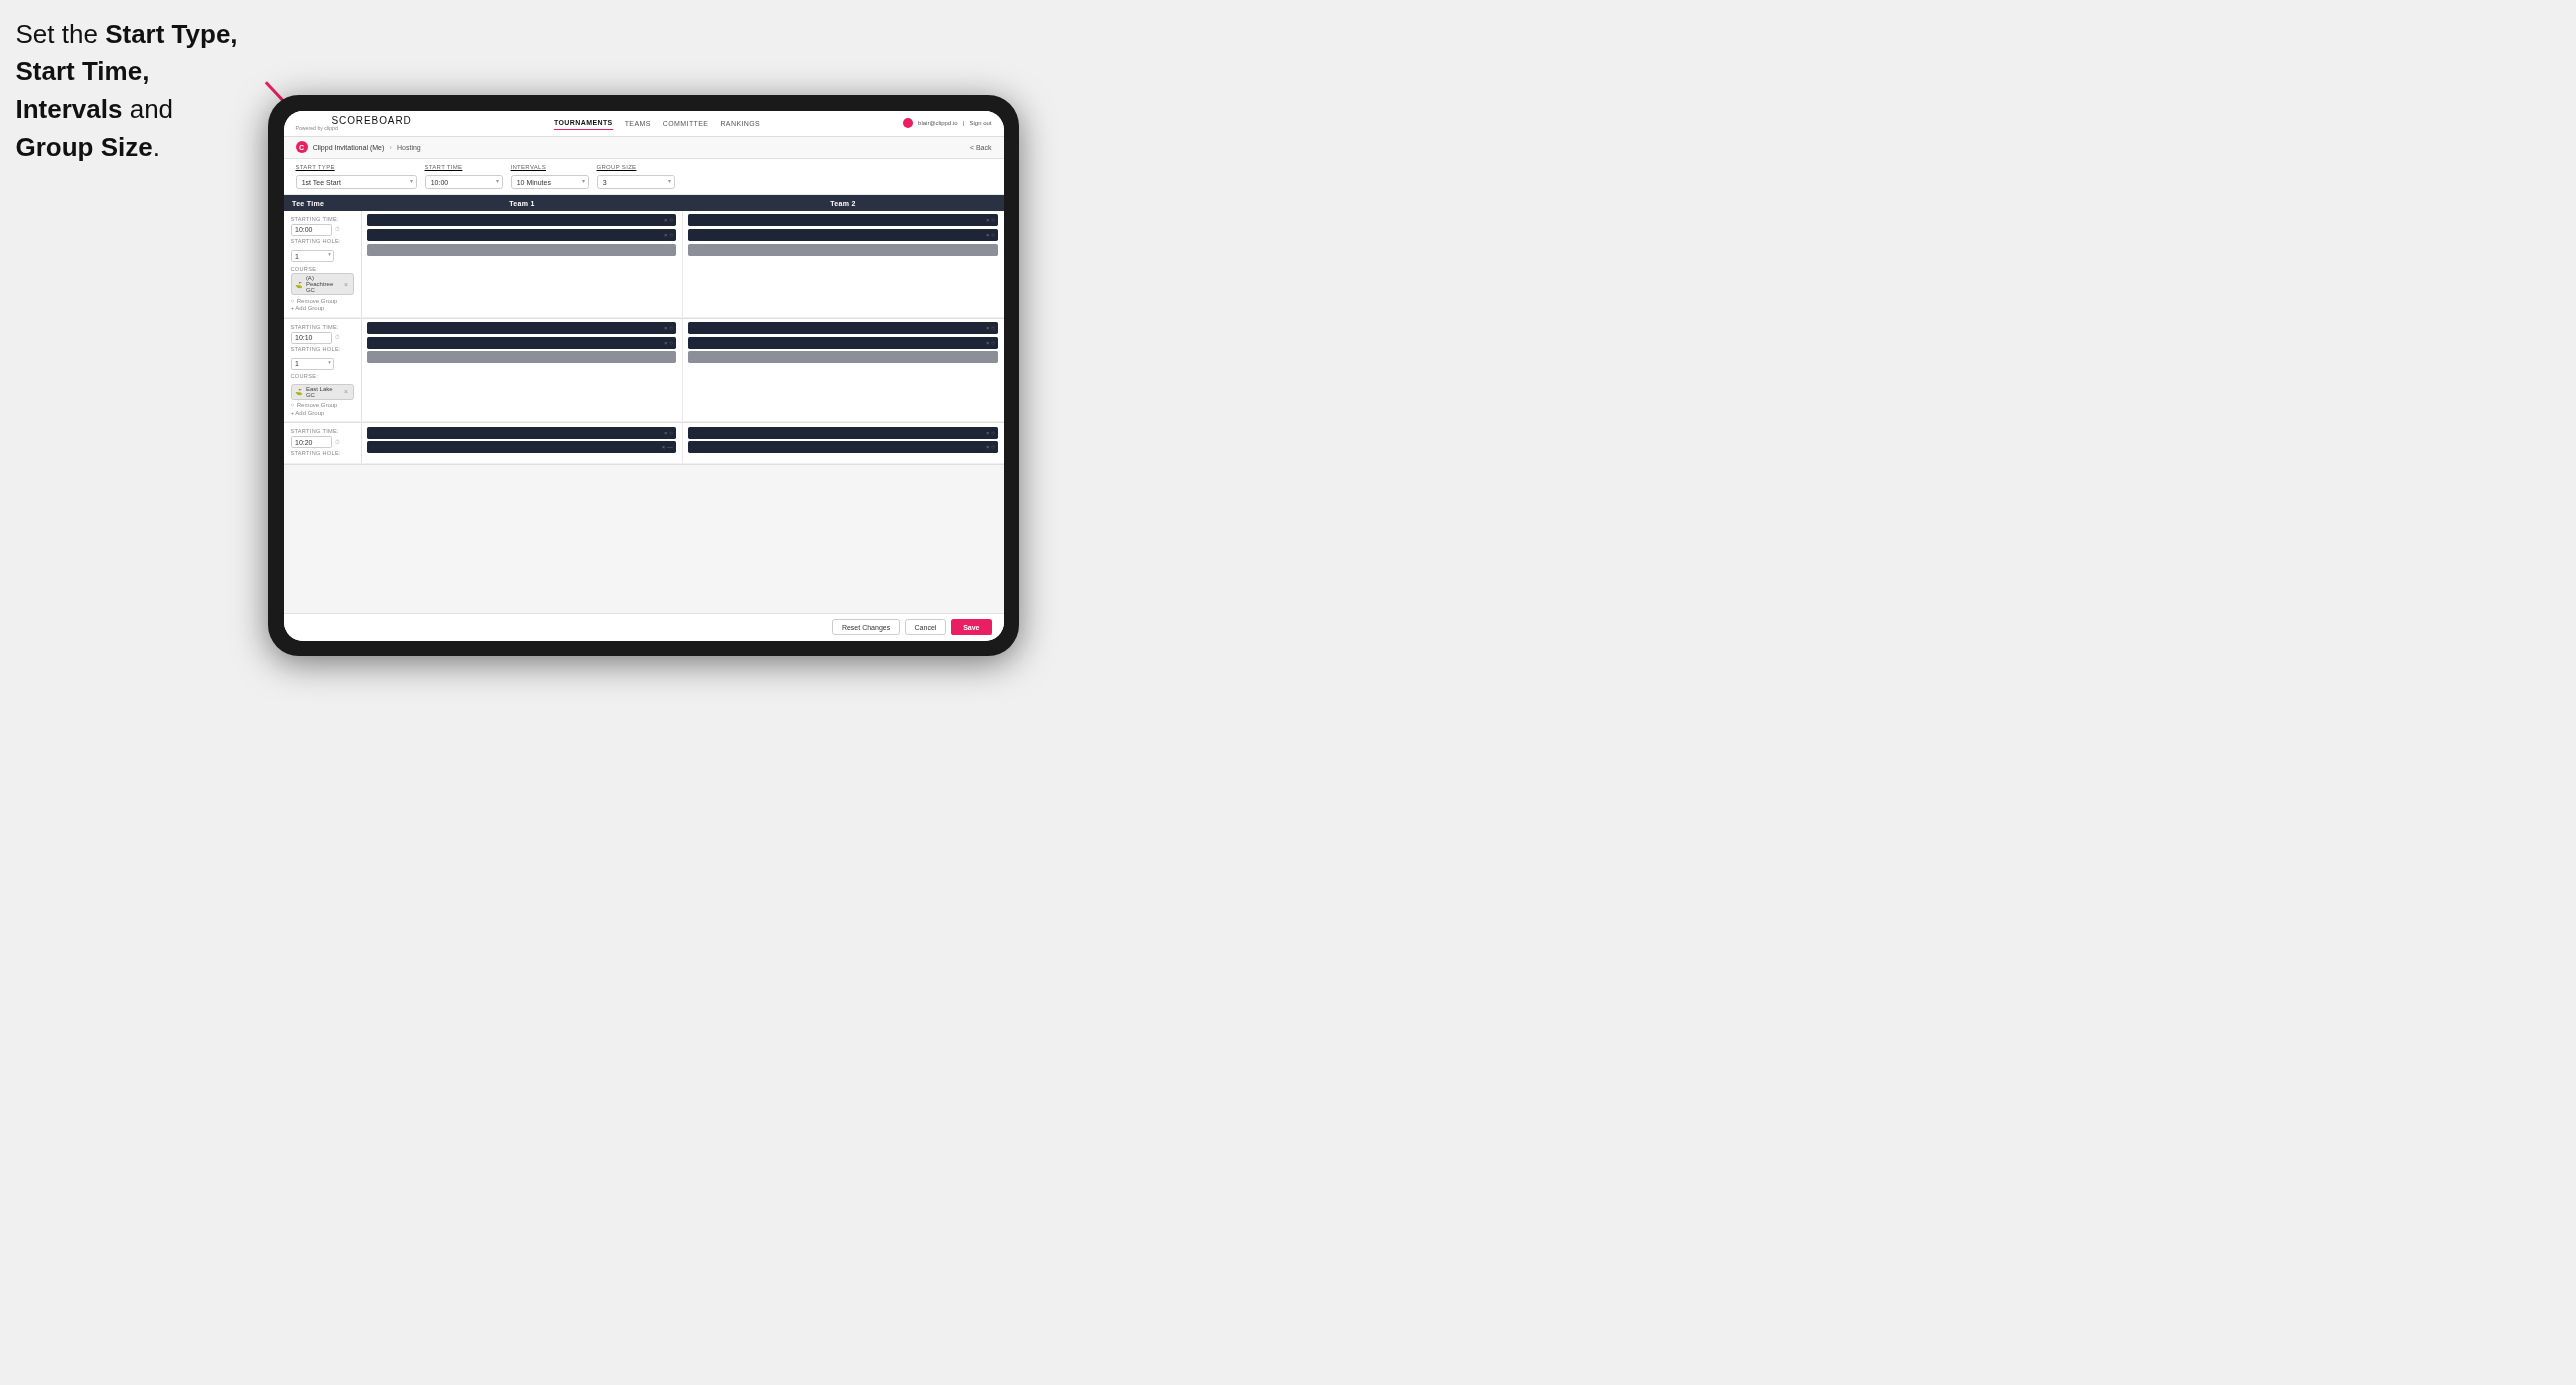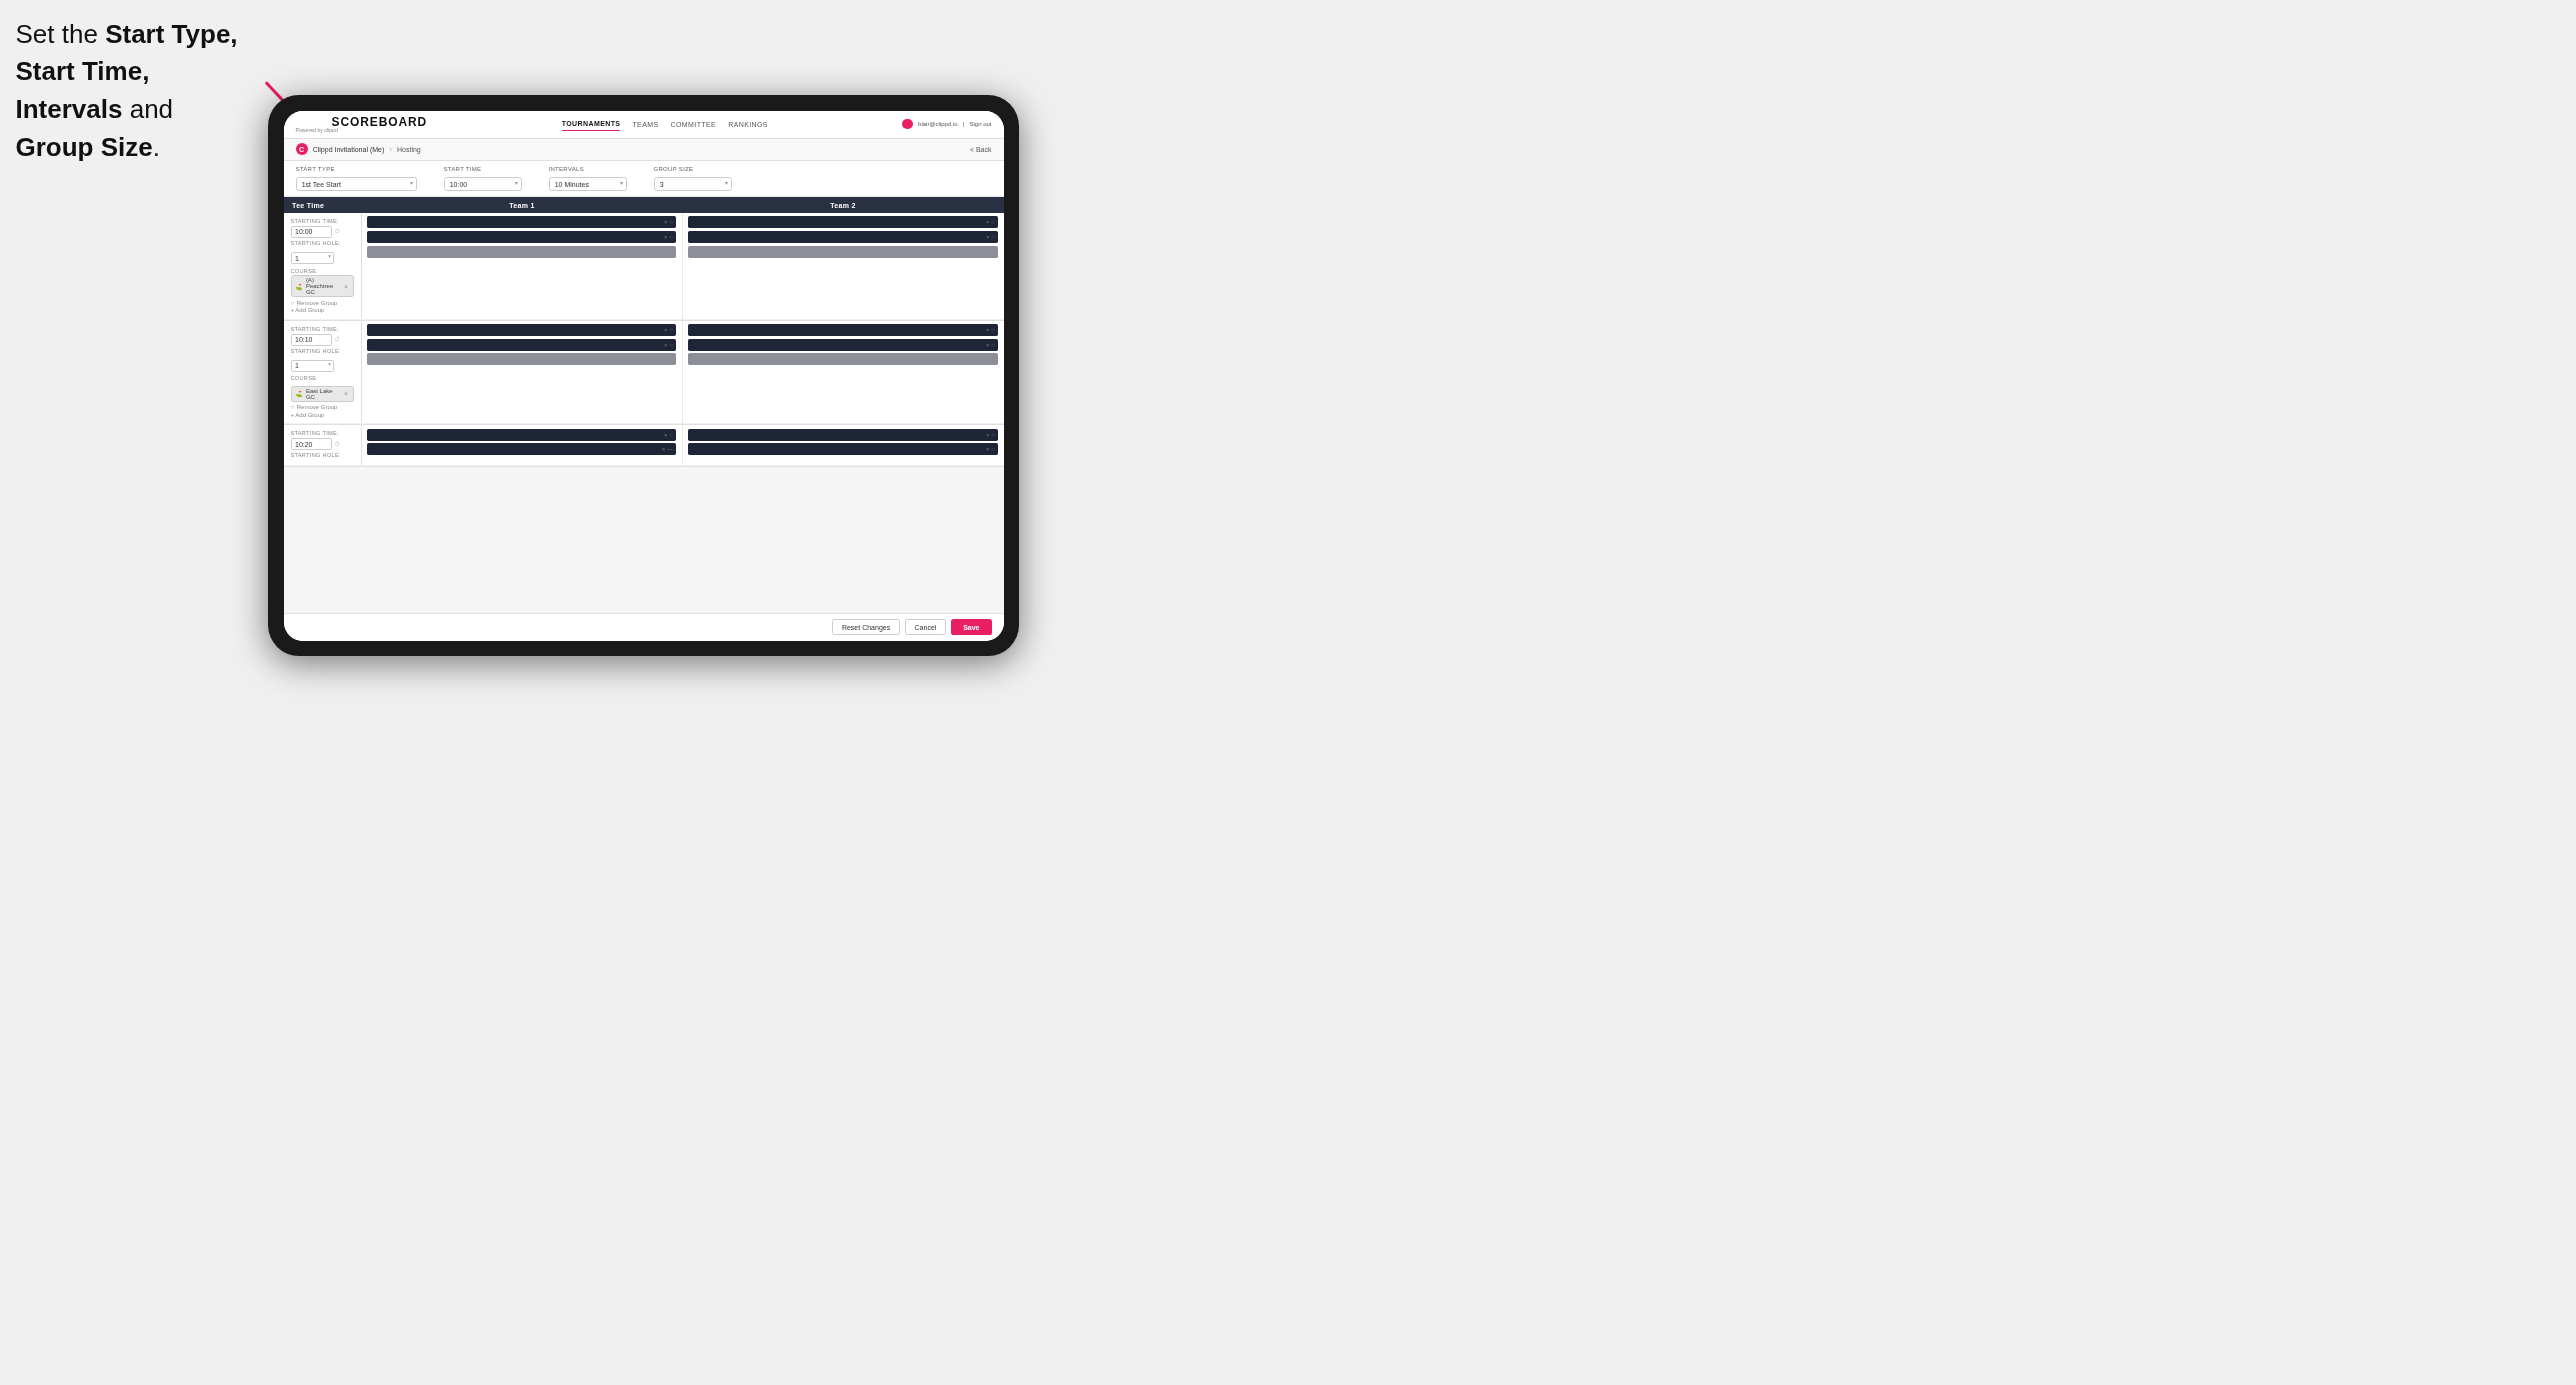--- a/index.html
+++ b/index.html
@@ -43,22 +43,22 @@
       align-items: center;
       justify-content: space-between;
       flex-shrink: 0;
     }
     .nav-logo {
       display: flex;
       flex-direction: column;
       line-height: 1;
     }
     .nav-logo .logo-main {
-      font-size: 12px;
-      font-weight: 700;
+      font-size: 10px;
+      font-weight: 400;
       color: #111;
       letter-spacing: 0.9px;
       padding-left: 36px;
     }
     .nav-logo .logo-sub {
       font-size: 5.2px;
       color: #888;
     }
     .nav-tabs {
       display: flex;
@@ -136,23 +136,24 @@
       color: #555;
       cursor: pointer;
     }
 
     
     .controls-bar {
       padding: 5.2px 12px;
       background: #fff;
       border-bottom: 0.9px solid #e8e8e8;
       display: flex;
-      gap: 27px;
+      gap: 8px;
       align-items: flex-start;
       flex-shrink: 0;
+      text-decoration: underline;
     }
     .control-group {
       display: flex;
       flex-direction: column;
       gap: 1.7px;
     }
     .control-label {
       font-size: 6px;
       color: #666;
       text-transform: uppercase;

